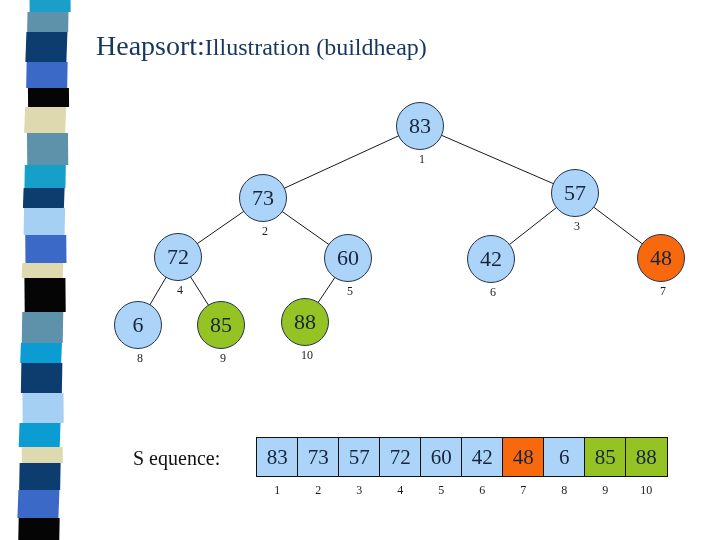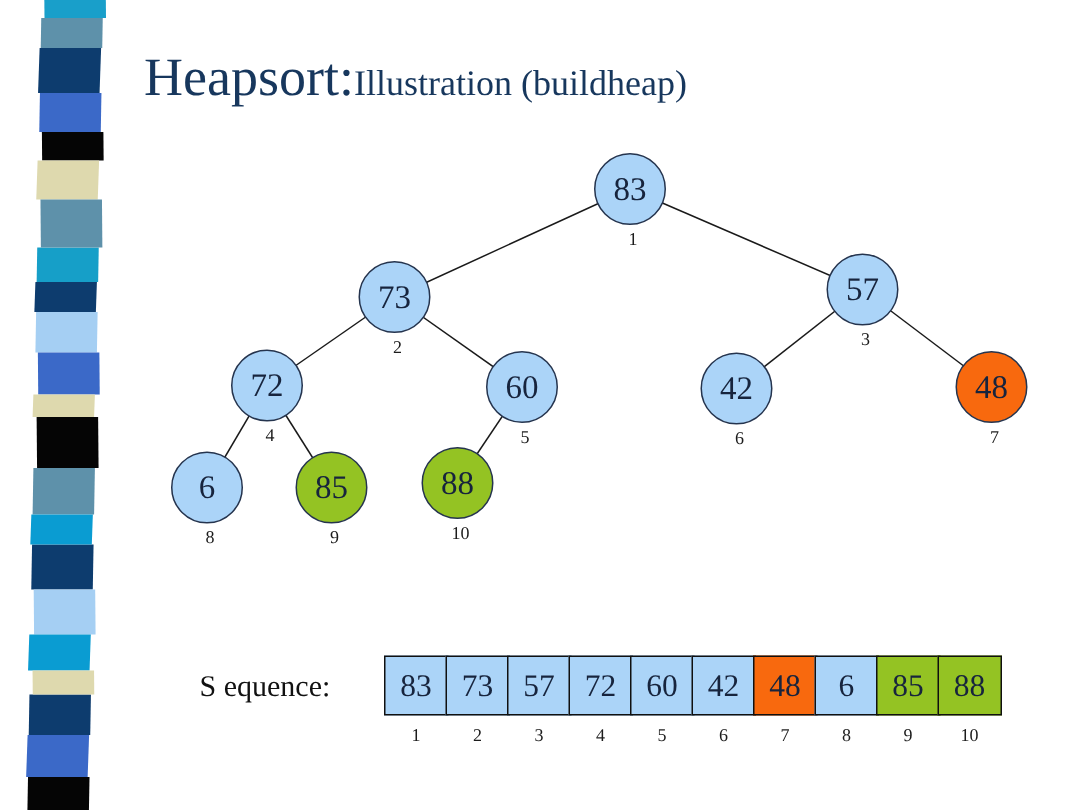--- a/index.html
+++ b/index.html
@@ -7,21 +7,21 @@
     width:720px;height:540px;position:relative;background:#ffffff;overflow:hidden;
     font-family:"Liberation Serif","DejaVu Serif",serif;
   }
   
   .strip{position:absolute;left:23px;top:0;width:41px;height:540px;transform:skewX(-1deg);}
   .strip .seg{width:100%;}
   .strip .seg:nth-child(odd){transform:translateX(2px) skewX(1.5deg);}
   .strip .seg:nth-child(3n){transform:translateX(-1px) skewX(-1deg);}
   
   .title{position:absolute;left:96px;top:30px;white-space:nowrap;}
-  .title .kw{font-size:36px;}
+  .title .kw{font-size:28px;}
   .title .sub{font-size:24px;}
   
   .edges{position:absolute;left:0;top:0;pointer-events:none;}
   .node{
     position:absolute;width:48px;height:48px;border-radius:50%;
     border:1.5px solid #25344e;display:flex;align-items:center;justify-content:center;
     font-size:22px;color:#17243d;box-sizing:border-box;
   }
   .node-index{
     position:absolute;font-size:12px;color:#1c1c1c;transform:translate(-50%,0);

